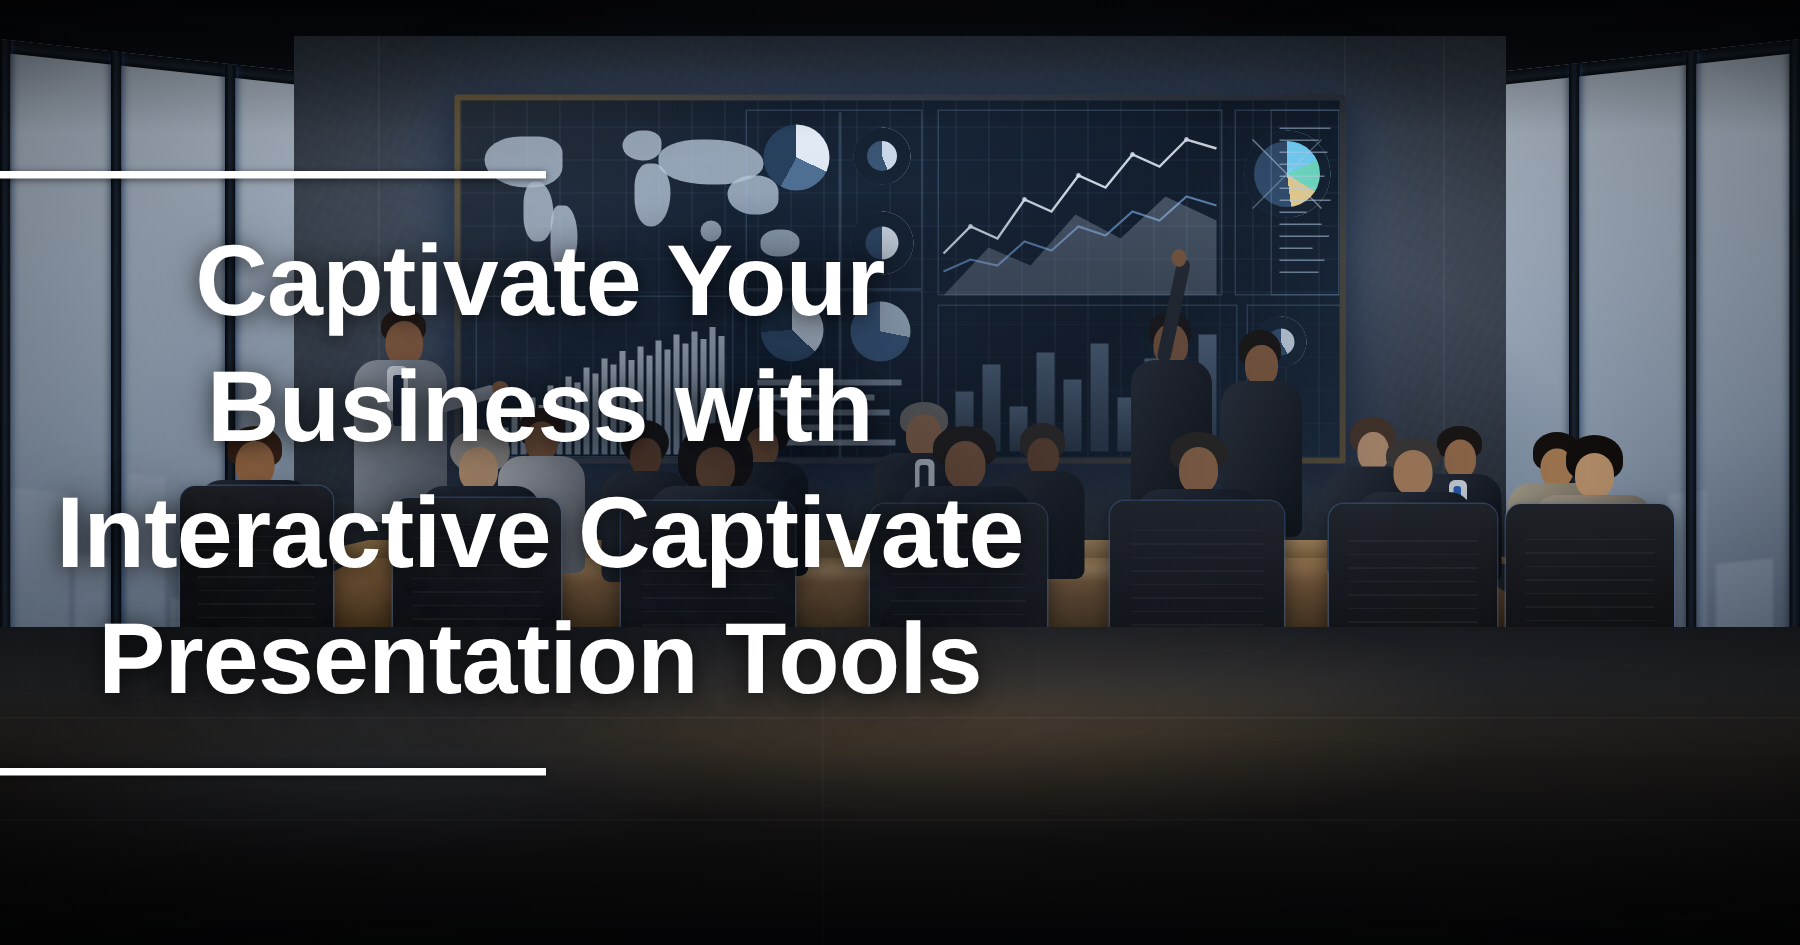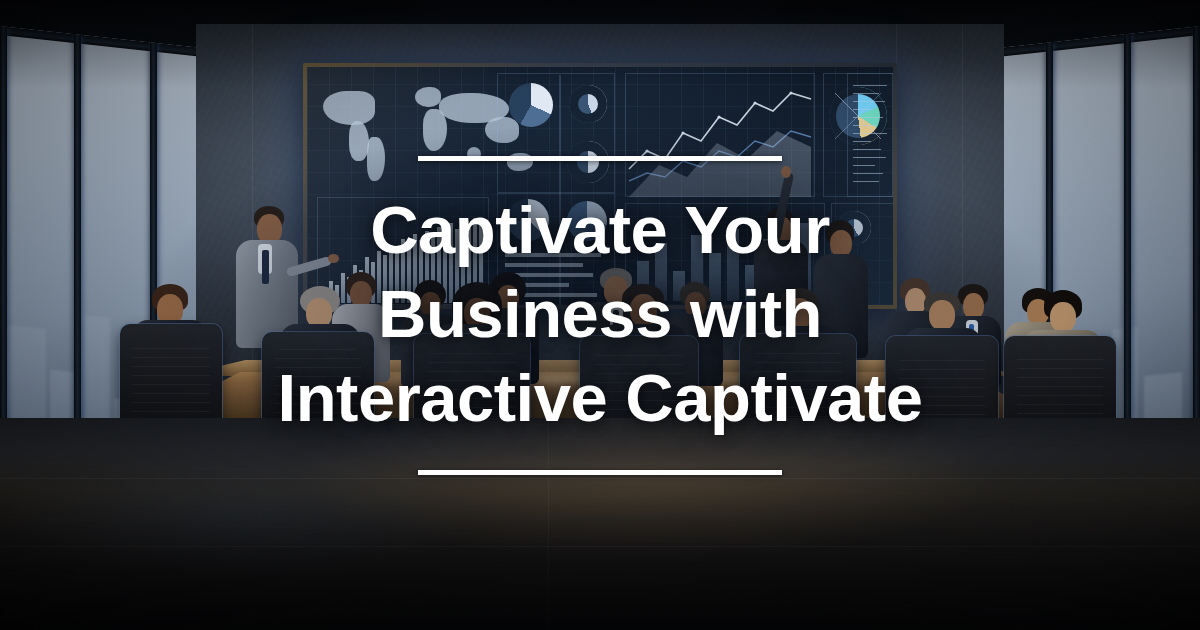--- a/index.html
+++ b/index.html
@@ -158,21 +158,21 @@
       linear-gradient(180deg,rgba(0,0,0,.42) 0%,transparent 14%,transparent 74%,rgba(0,0,0,.55) 100%);
   }
   .text-scrim{
     position:absolute;left:0;right:0;top:96px;height:430px;pointer-events:none;
     background:radial-gradient(ellipse 560px 230px at 50% 50%,rgba(8,12,20,.42),rgba(8,12,20,.18) 62%,transparent 82%);
   }
 
   
   .overlay{
     position:absolute;inset:0;
-    display:flex;flex-direction:column;align-items:center;justify-content:center;
+    display:flex;flex-direction:column;justify-content:center;
     text-align:center;
   }
   .rule{
     width:364px;height:5px;background:#ffffff;flex:none;
     box-shadow:0 1px 5px rgba(0,0,0,.55);
   }
   .rule.top{margin-bottom:27px;}
   .rule.bottom{margin-top:30px;}
   .headline{
     margin:0;
@@ -543,17 +543,18 @@
     <div class="text-scrim"></div>
     <div class="vignette"></div>
   </div>
 
   <div class="overlay">
     <div class="rule top"></div>
     <h1 class="headline">
       <span>Captivate Your</span><br>
       <span>Business with</span><br>
       <span>Interactive Captivate</span><br>
+      <span>Presentation Tools</span>
     </h1>
     <div class="rule bottom"></div>
   </div>
 
 </div>
 
 </body></html>

